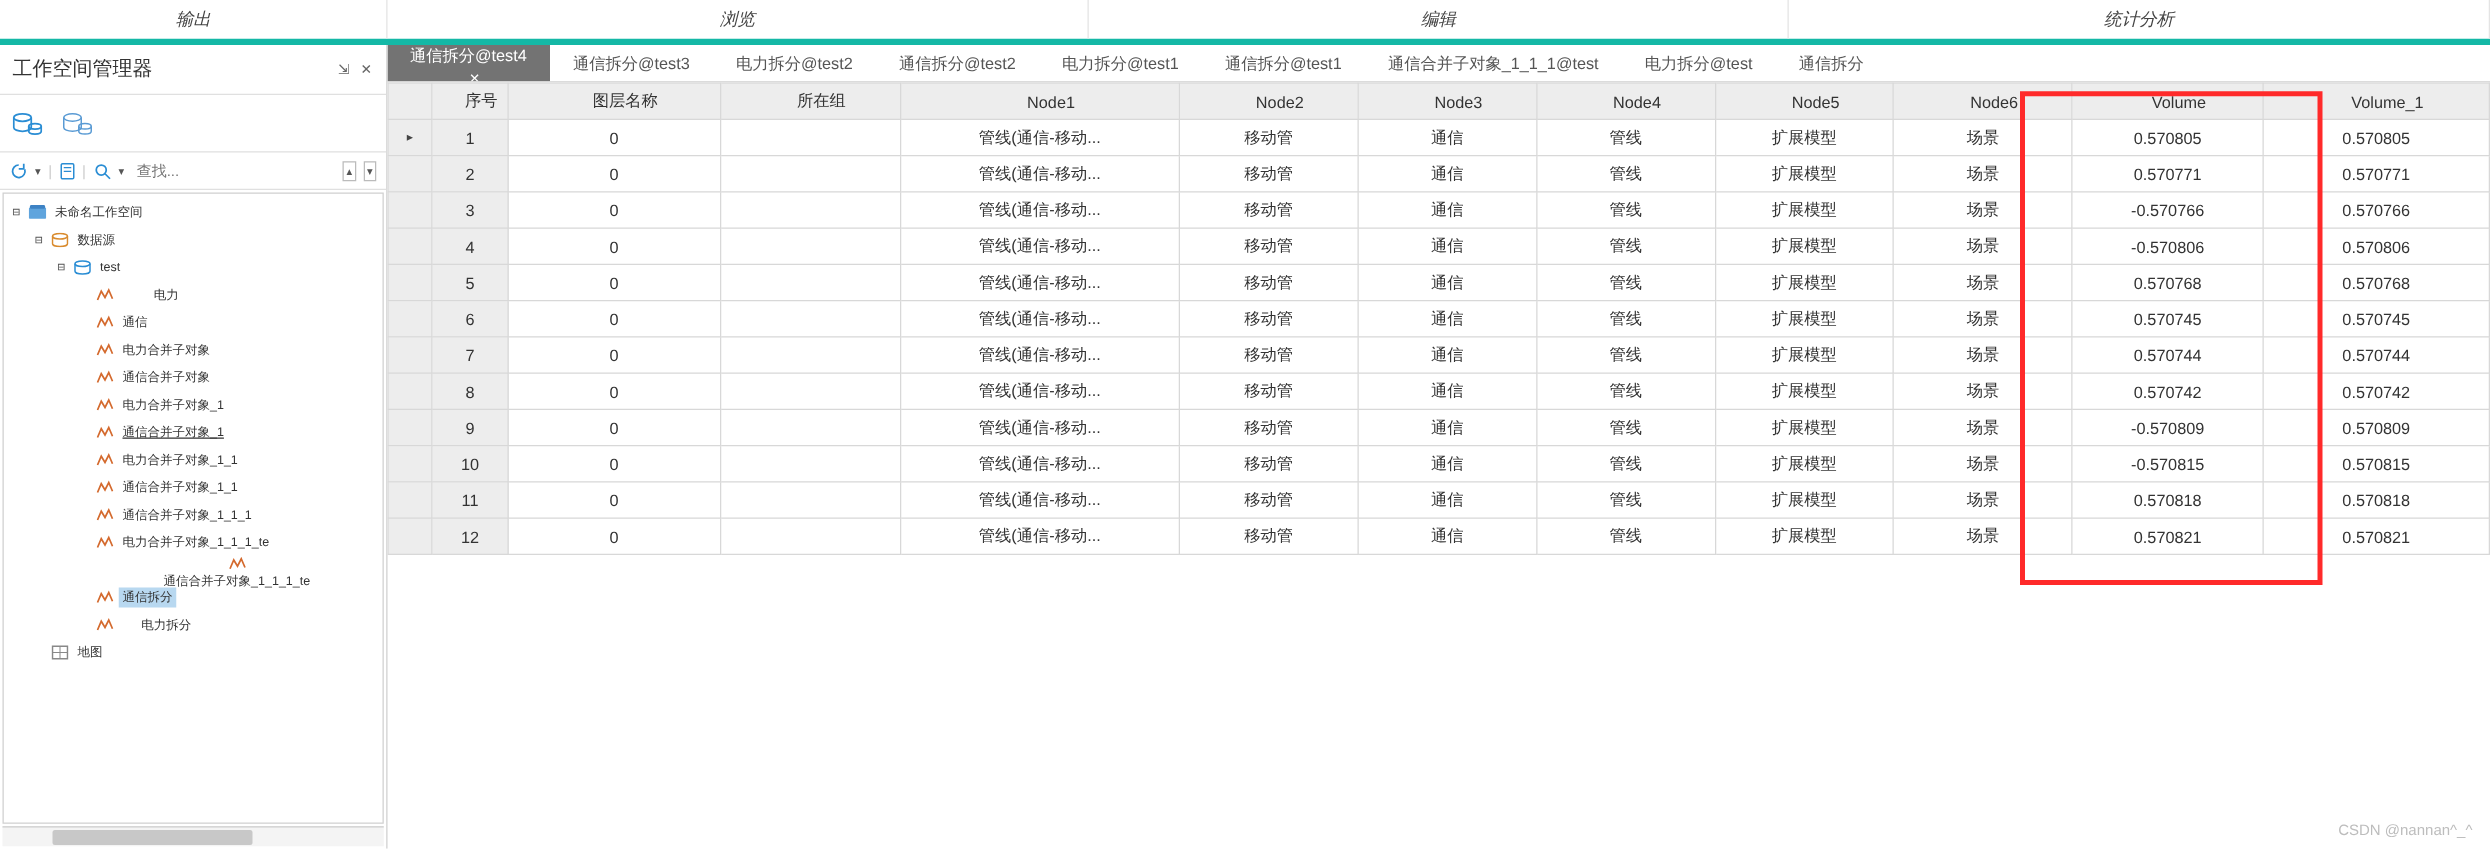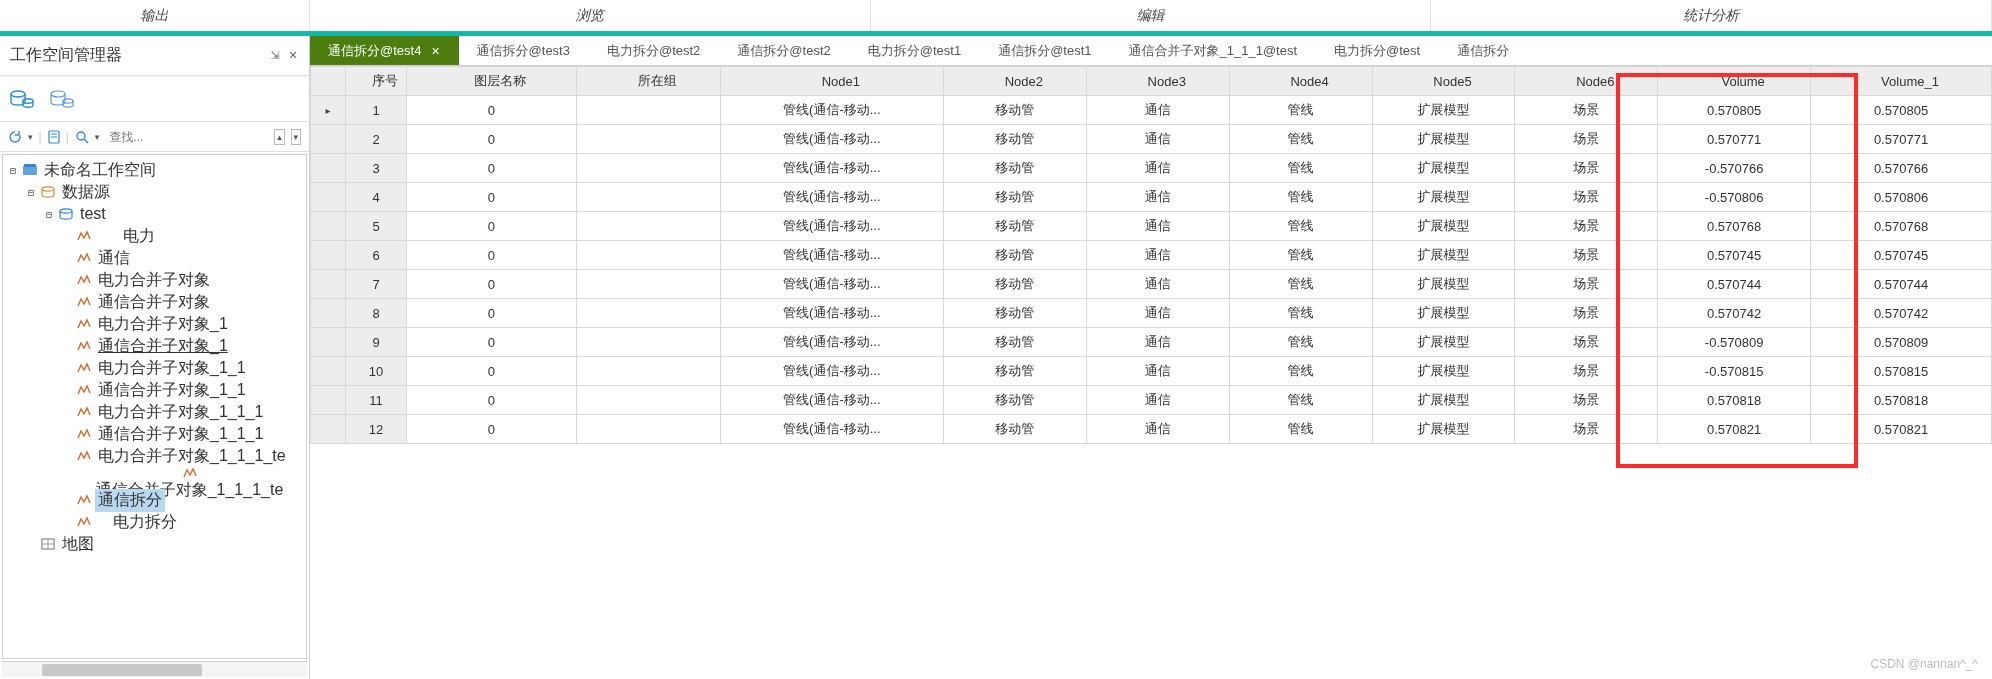--- a/index.html
+++ b/index.html
@@ -89,21 +89,21 @@
 }
 .tree-row {
   display: flex;
   align-items: center;
   height: 22px;
   white-space: nowrap;
   cursor: pointer;
 }
 .exp { width: 12px; text-align: center; font-size: 10px; color: #555; font-family: monospace; }
 .tree-icon { width: 16px; height: 14px; margin: 0 3px; display: inline-flex; align-items: center; justify-content: center; }
-.tree-label { font-size: 16px; padding: 1px 3px; }
+.tree-label { font-size: 10px; padding: 1px 3px; }
 .selected { background: #b8d8f0; }
 .hscroll { height: 16px; border-top: 1px solid #ccc; background: #f4f4f4; position: relative; margin: 0 2px 2px 2px; }
 .hscroll-thumb { position: absolute; left: 40px; top: 2px; height: 12px; width: 160px; background: #c8c8c8; border-radius: 2px; }
 
 .content {
   flex: 1;
   display: flex;
   flex-direction: column;
   position: relative;
 }
@@ -118,22 +118,23 @@
   padding: 0 18px;
   display: flex;
   align-items: center;
   font-size: 13px;
   color: #555;
   cursor: pointer;
   border-right: 1px solid transparent;
   white-space: nowrap;
 }
 .doc-tab.active {
-  background: #4d7c0f;
+  background: #737373;
   color: #fff;
+  flex-direction: column;
 }
 .doc-tab .tab-x { margin-left: 10px; font-size: 14px; }
 .table-wrap {
   flex: 1;
   overflow: auto;
   position: relative;
 }
 table {
   border-collapse: collapse;
   width: 100%;
@@ -332,28 +333,20 @@
               </svg>
             </span>
             <span class="tree-label">通信合并子对象_1_1</span>
           </div>
           <div class="tree-row" style="padding-left: 70px;">
             <span class="tree-icon">
               <svg width="14" height="12">
                 <path d="M1 10 L4 3 L7 8 L10 2 L13 9" fill="none" stroke="#d46a2e" stroke-width="1.4"></path>
               </svg>
             </span>
-            <span class="tree-label">电力合并子对象_1_1_1</span>
-          </div>
-          <div class="tree-row" style="padding-left: 70px;">
-            <span class="tree-icon">
-              <svg width="14" height="12">
-                <path d="M1 10 L4 3 L7 8 L10 2 L13 9" fill="none" stroke="#d46a2e" stroke-width="1.4"></path>
-              </svg>
-            </span>
             <span class="tree-label">通信合并子对象_1_1_1</span>
           </div>
           <div class="tree-row" style="padding-left: 70px;">
             <span class="tree-icon">
               <svg width="14" height="12">
                 <path d="M1 10 L4 3 L7 8 L10 2 L13 9" fill="none" stroke="#d46a2e" stroke-width="1.4"></path>
               </svg>
             </span>
             <span class="tree-label">电力合并子对象_1_1_1_te</span>
           </div>

